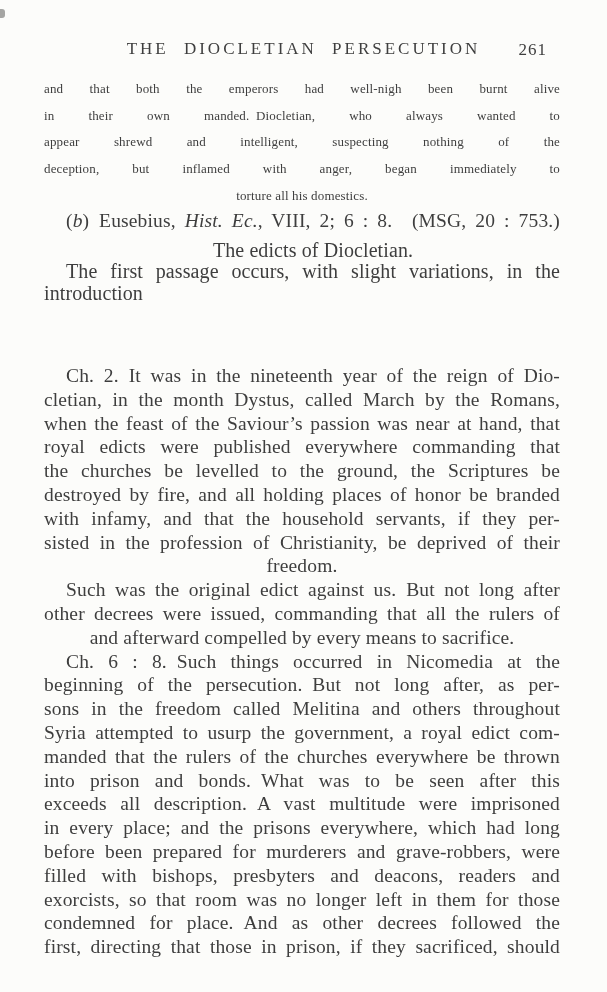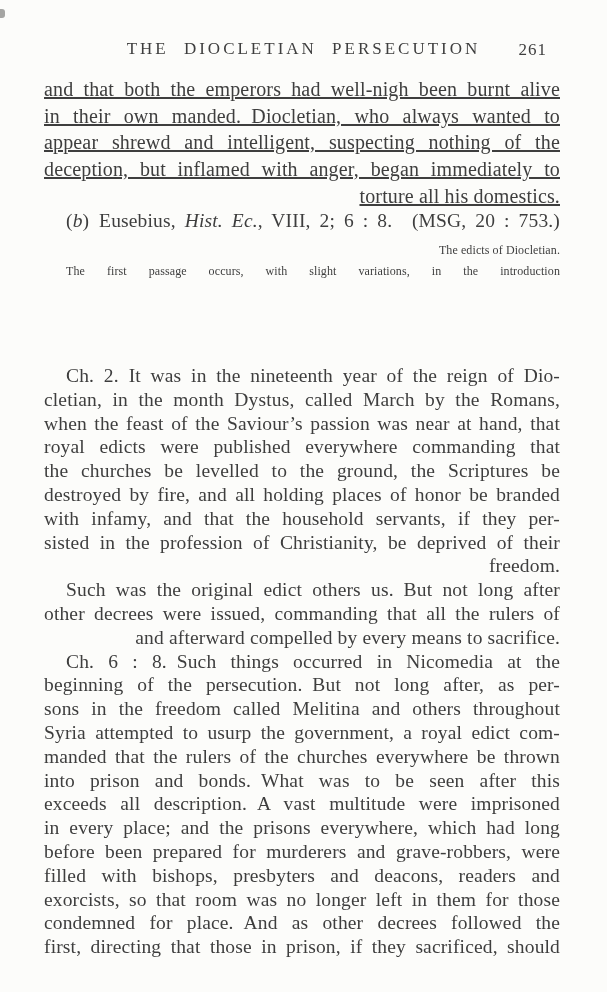--- a/index.html
+++ b/index.html
@@ -24,25 +24,25 @@
   .running-title{
     display:block;text-align:center;
     letter-spacing:3px;word-spacing:8px;
   }
   .page-number{
     position:absolute;right:60px;top:1px;
     letter-spacing:1px;
   }
   
   .sec{position:absolute;left:44px;width:516px;}
-  #sec-continuation{top:76px;font-size:20px;line-height:26.7px;letter-spacing:.15px;text-decoration:underline;}
+  #sec-continuation{top:76px;font-size:13px;line-height:26.7px;letter-spacing:.15px;}
   #sec-citation{top:209px;font-size:19.5px;line-height:24px;letter-spacing:.15px;}
-  #sec-notes{top:240px;font-size:12px;line-height:21.3px;letter-spacing:.1px;}
+  #sec-notes{top:240px;font-size:20px;line-height:21.3px;letter-spacing:.1px;}
   #sec-main{top:320px;font-size:19.5px;line-height:23.8px;letter-spacing:.15px;margin-top:44px;}
-  .line{white-space:normal;text-align:right;}
+  .line{white-space:normal;text-align:center;}
   .line.j{text-align:justify;text-align-last:justify;text-justify:inter-word;}
   .line.ind{text-indent:22px;}
   
   .smudge{
     position:absolute;left:0;top:9px;width:5px;height:9px;
     background:#8f8f8d;border-radius:0 3px 3px 0;opacity:.8;
   }
 </style>
 </head>
 <body>
@@ -75,21 +75,21 @@
   <div class="sec" id="sec-main">
       <div class="line j ind"><span>Ch. 2. It was in the nineteenth year of the reign of Dio-</span></div>
       <div class="line j"><span>cletian, in the month Dystus, called March by the Romans,</span></div>
       <div class="line j"><span>when the feast of the Saviour’s passion was near at hand, that</span></div>
       <div class="line j"><span>royal edicts were published everywhere commanding that</span></div>
       <div class="line j"><span>the churches be levelled to the ground, the Scriptures be</span></div>
       <div class="line j"><span>destroyed by fire, and all holding places of honor be branded</span></div>
       <div class="line j"><span>with infamy, and that the household servants, if they per-</span></div>
       <div class="line j"><span>sisted in the profession of Christianity, be deprived of their</span></div>
       <div class="line"><span>freedom.</span></div>
-      <div class="line j ind"><span>Such was the original edict others us. But not long after</span></div>
+      <div class="line j ind"><span>Such was the original edict against us. But not long after</span></div>
       <div class="line j"><span>other decrees were issued, commanding that all the rulers of</span></div>
       <div class="line"><span>and afterward compelled by every means to sacrifice.</span></div>
       <div class="line j ind"><span>Ch. 6 : 8. Such things occurred in Nicomedia at the</span></div>
       <div class="line j"><span>beginning of the persecution. But not long after, as per-</span></div>
       <div class="line j"><span>sons in the freedom called Melitina and others throughout</span></div>
       <div class="line j"><span>Syria attempted to usurp the government, a royal edict com-</span></div>
       <div class="line j"><span>manded that the rulers of the churches everywhere be thrown</span></div>
       <div class="line j"><span>into prison and bonds. What was to be seen after this</span></div>
       <div class="line j"><span>exceeds all description. A vast multitude were imprisoned</span></div>
       <div class="line j"><span>in every place; and the prisons everywhere, which had long</span></div>

